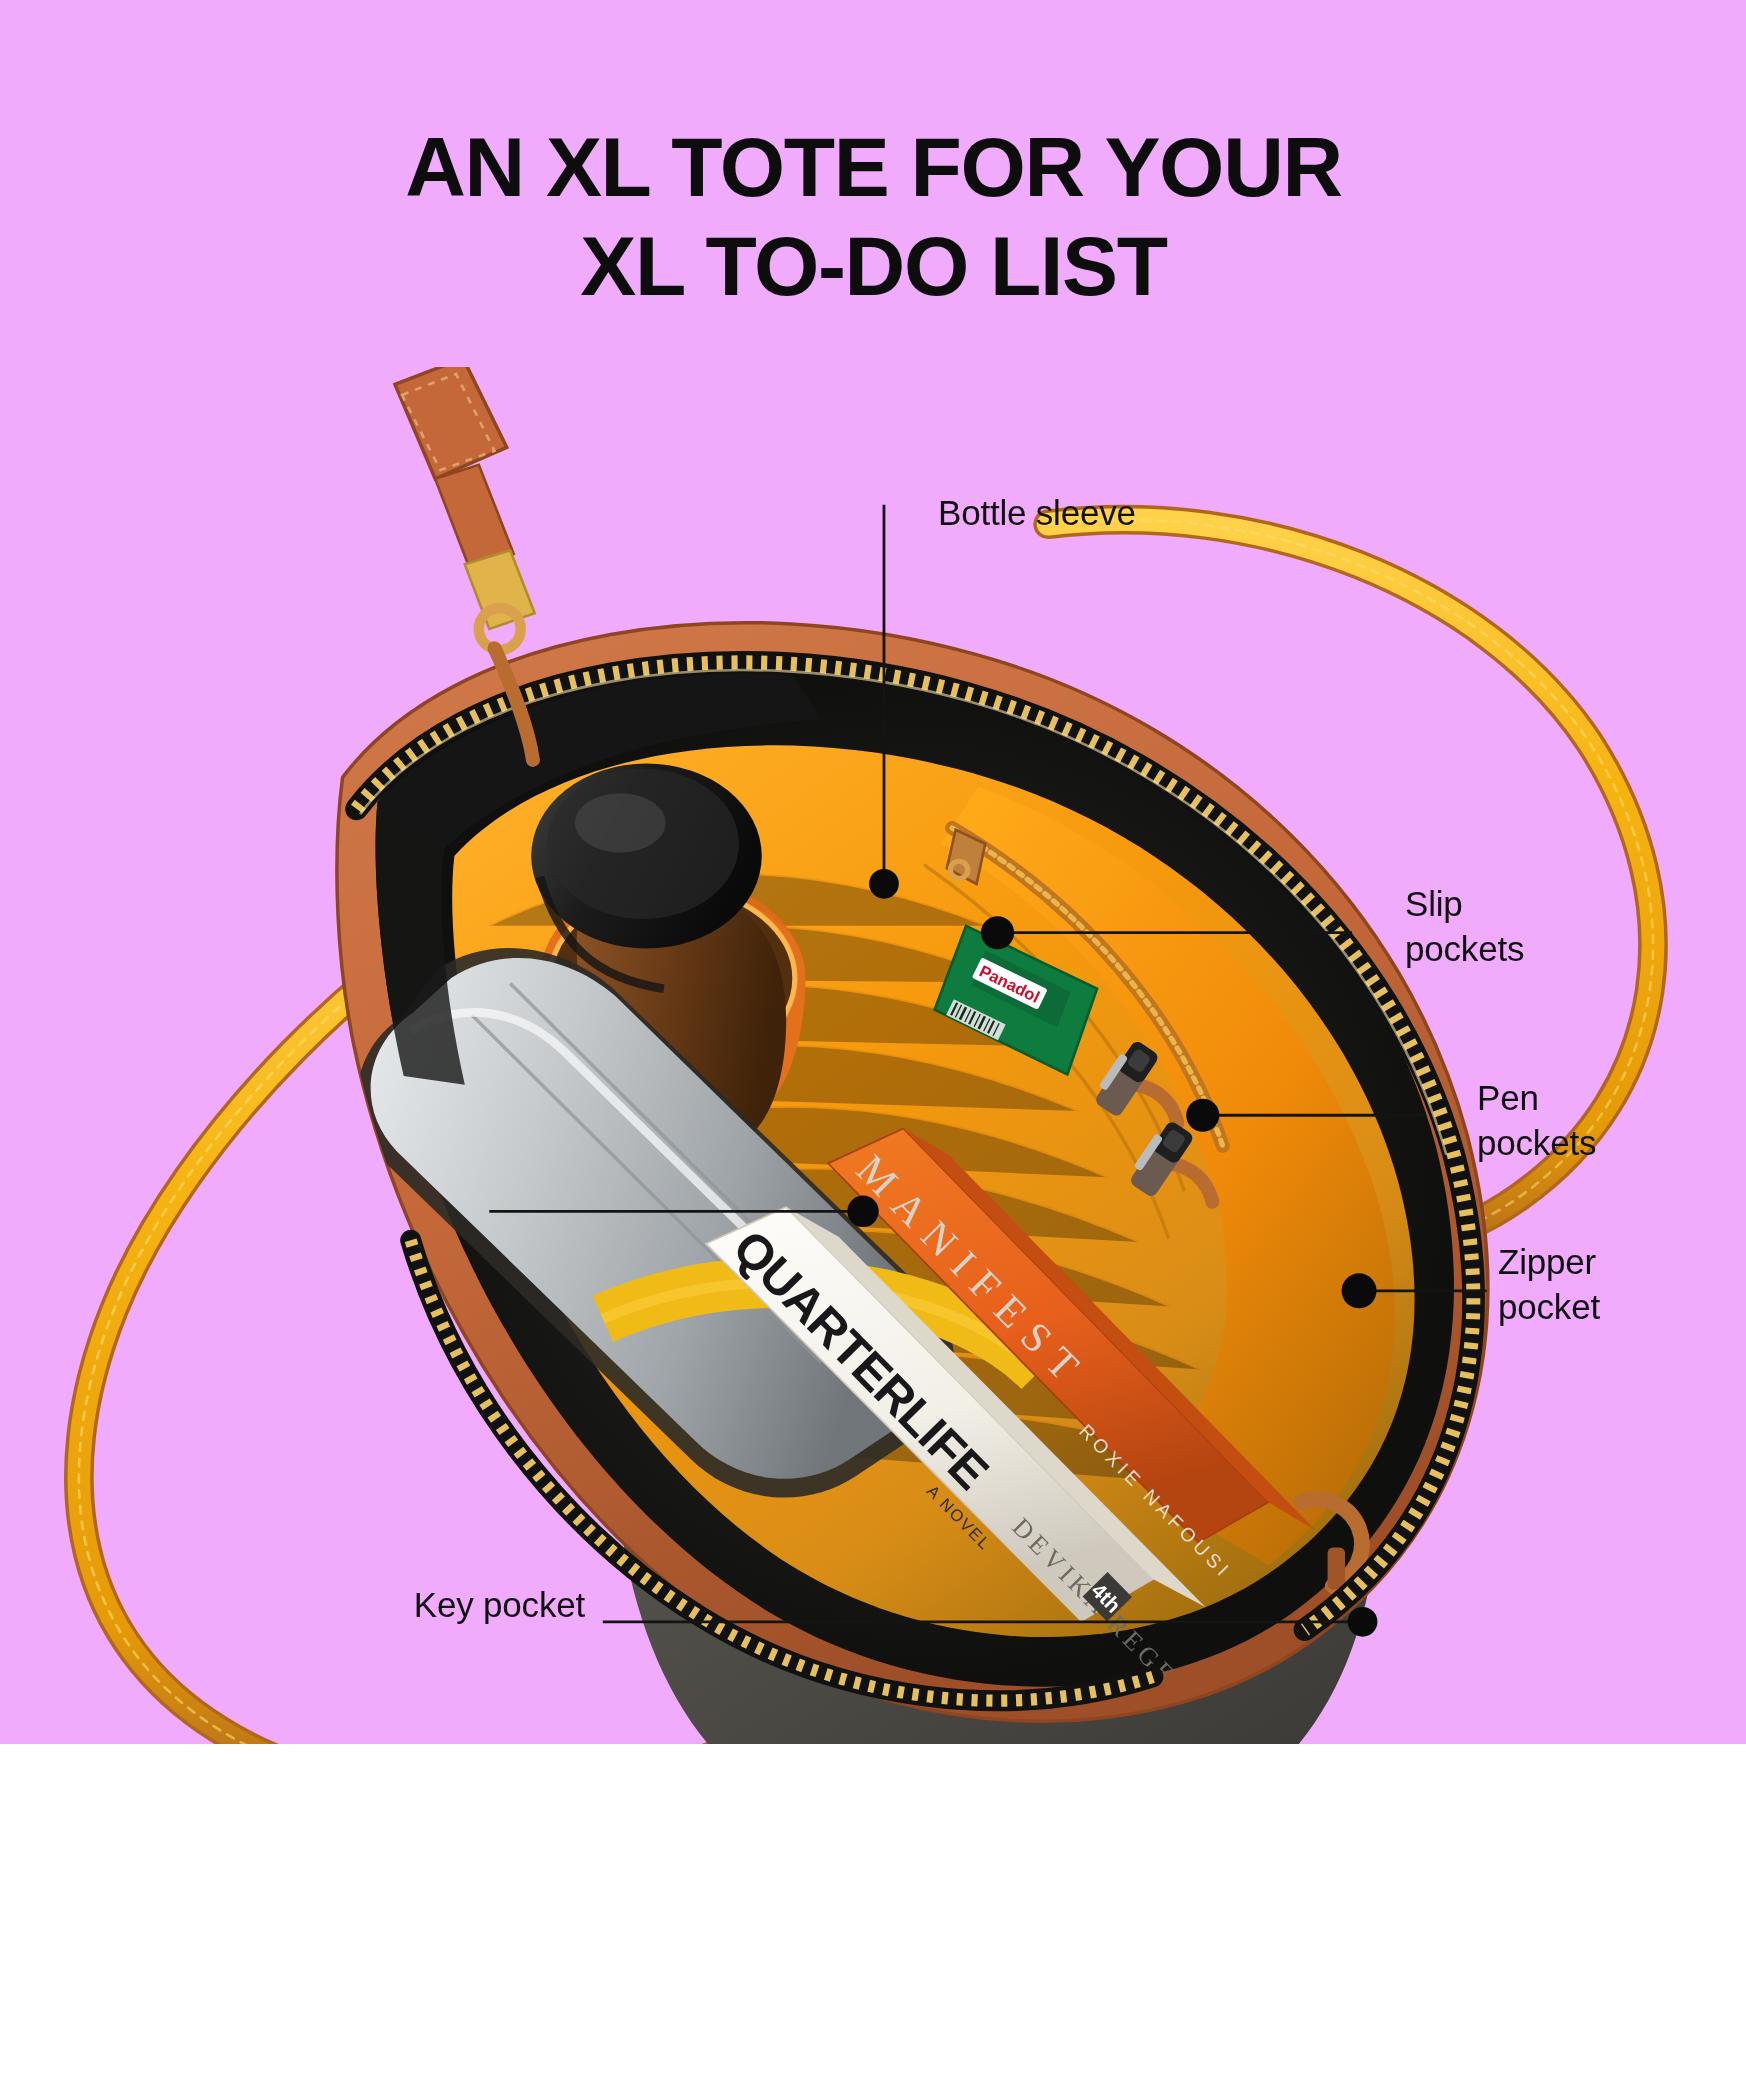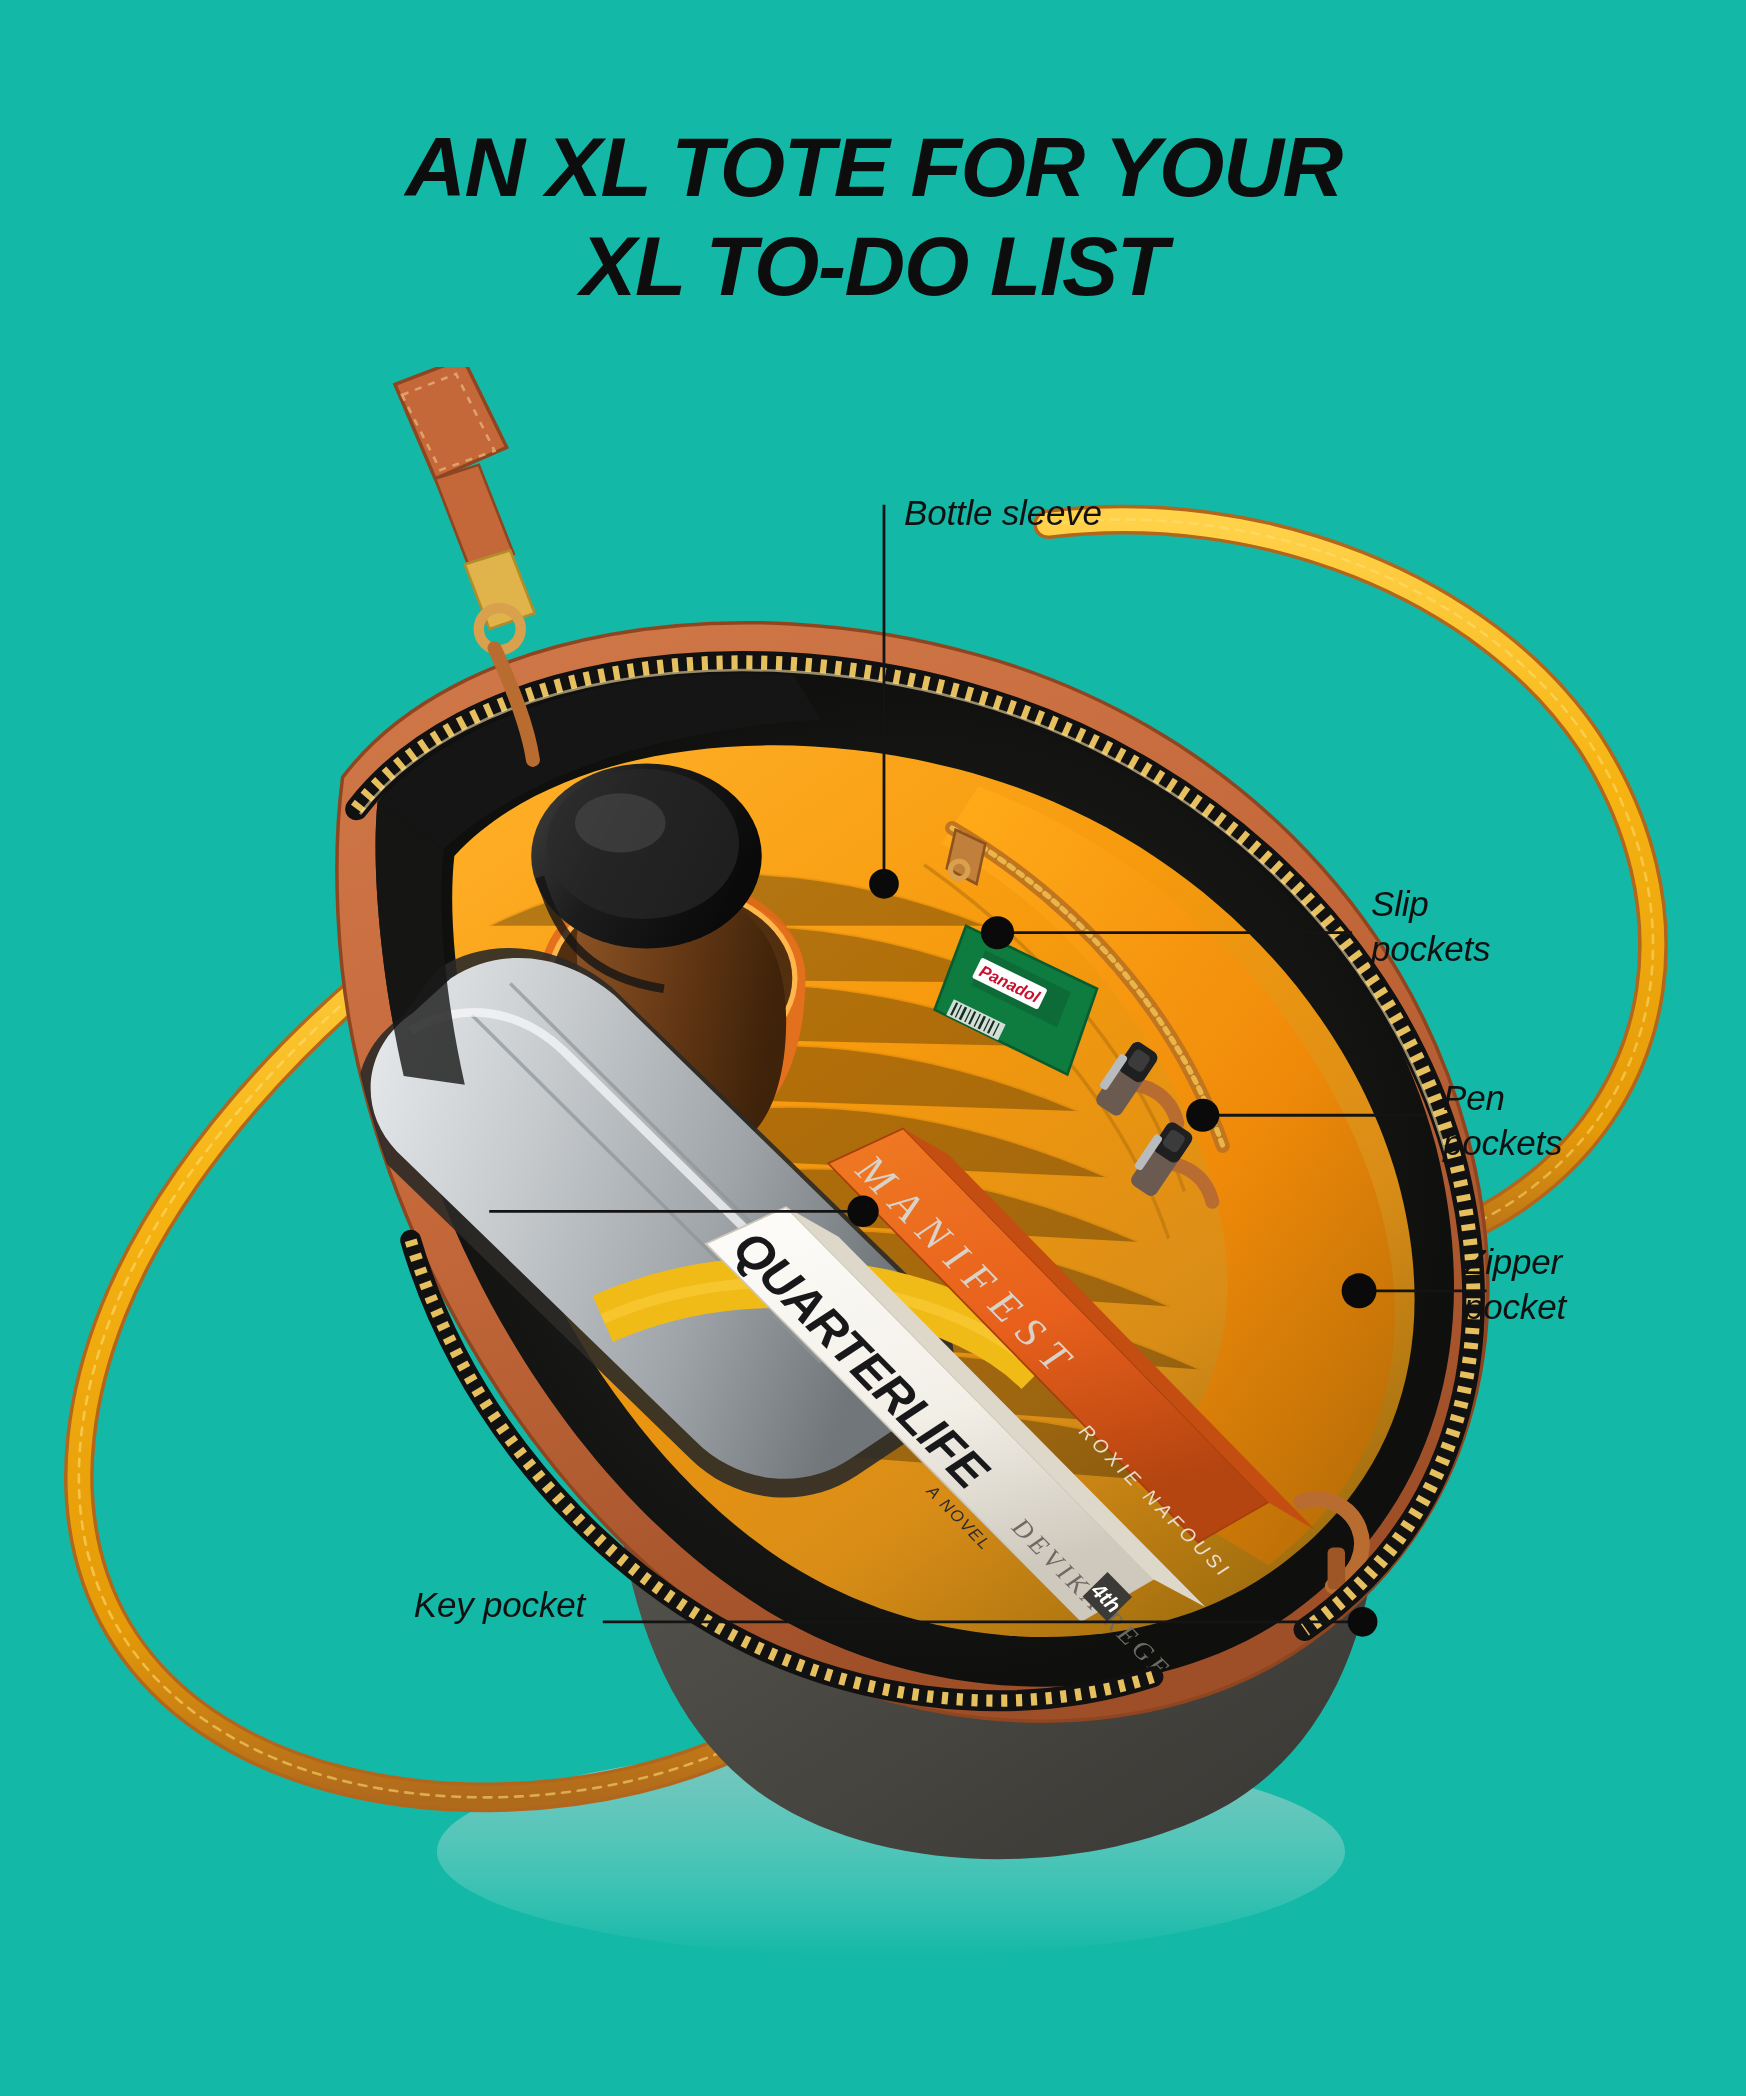--- a/index.html
+++ b/index.html
@@ -8,24 +8,23 @@
     padding: 0;
     background: #ffffff;
   }
   body {
     font-family: "Liberation Sans", sans-serif;
     -webkit-font-smoothing: antialiased;
   }
   #stage {
     position: relative;
     width: 1747px;
-    height: 2096px;
-    background: #14b8a6;
+    height: 1744px;
+    background: #f0abfc;
     overflow: hidden;
-    font-style: italic;
   }
 
   
   .headline {
     position: absolute;
     left: 0;
     top: 118px;
     width: 1747px;
     text-align: center;
     font-family: "Liberation Sans", sans-serif;
@@ -51,21 +50,21 @@
   .callout {
     position: absolute;
     font-family: "Liberation Sans", sans-serif;
     font-size: 35px;
     line-height: 1.28;
     color: #111111;
     letter-spacing: -0.2px;
     white-space: pre-line;
   }
   .callout.left  { text-align: right; }
-  .callout.right { text-align: left; }
+  .callout.right { text-align: left; margin-left: 34px; }
 
   .c-bottle  { left: 904px; top: 491px; }
   .c-slip    { left: 1371px; top: 882px; }
   .c-pen     { left: 1443px; top: 1076px; }
   .c-zipper  { left: 1464px; top: 1240px; }
   .c-laptop  { left: 114px;  top: 1169px; width: 367px; }
   .c-key     { left: 262px;  top: 1583px; width: 323px; }
 
   
   .overlay {

